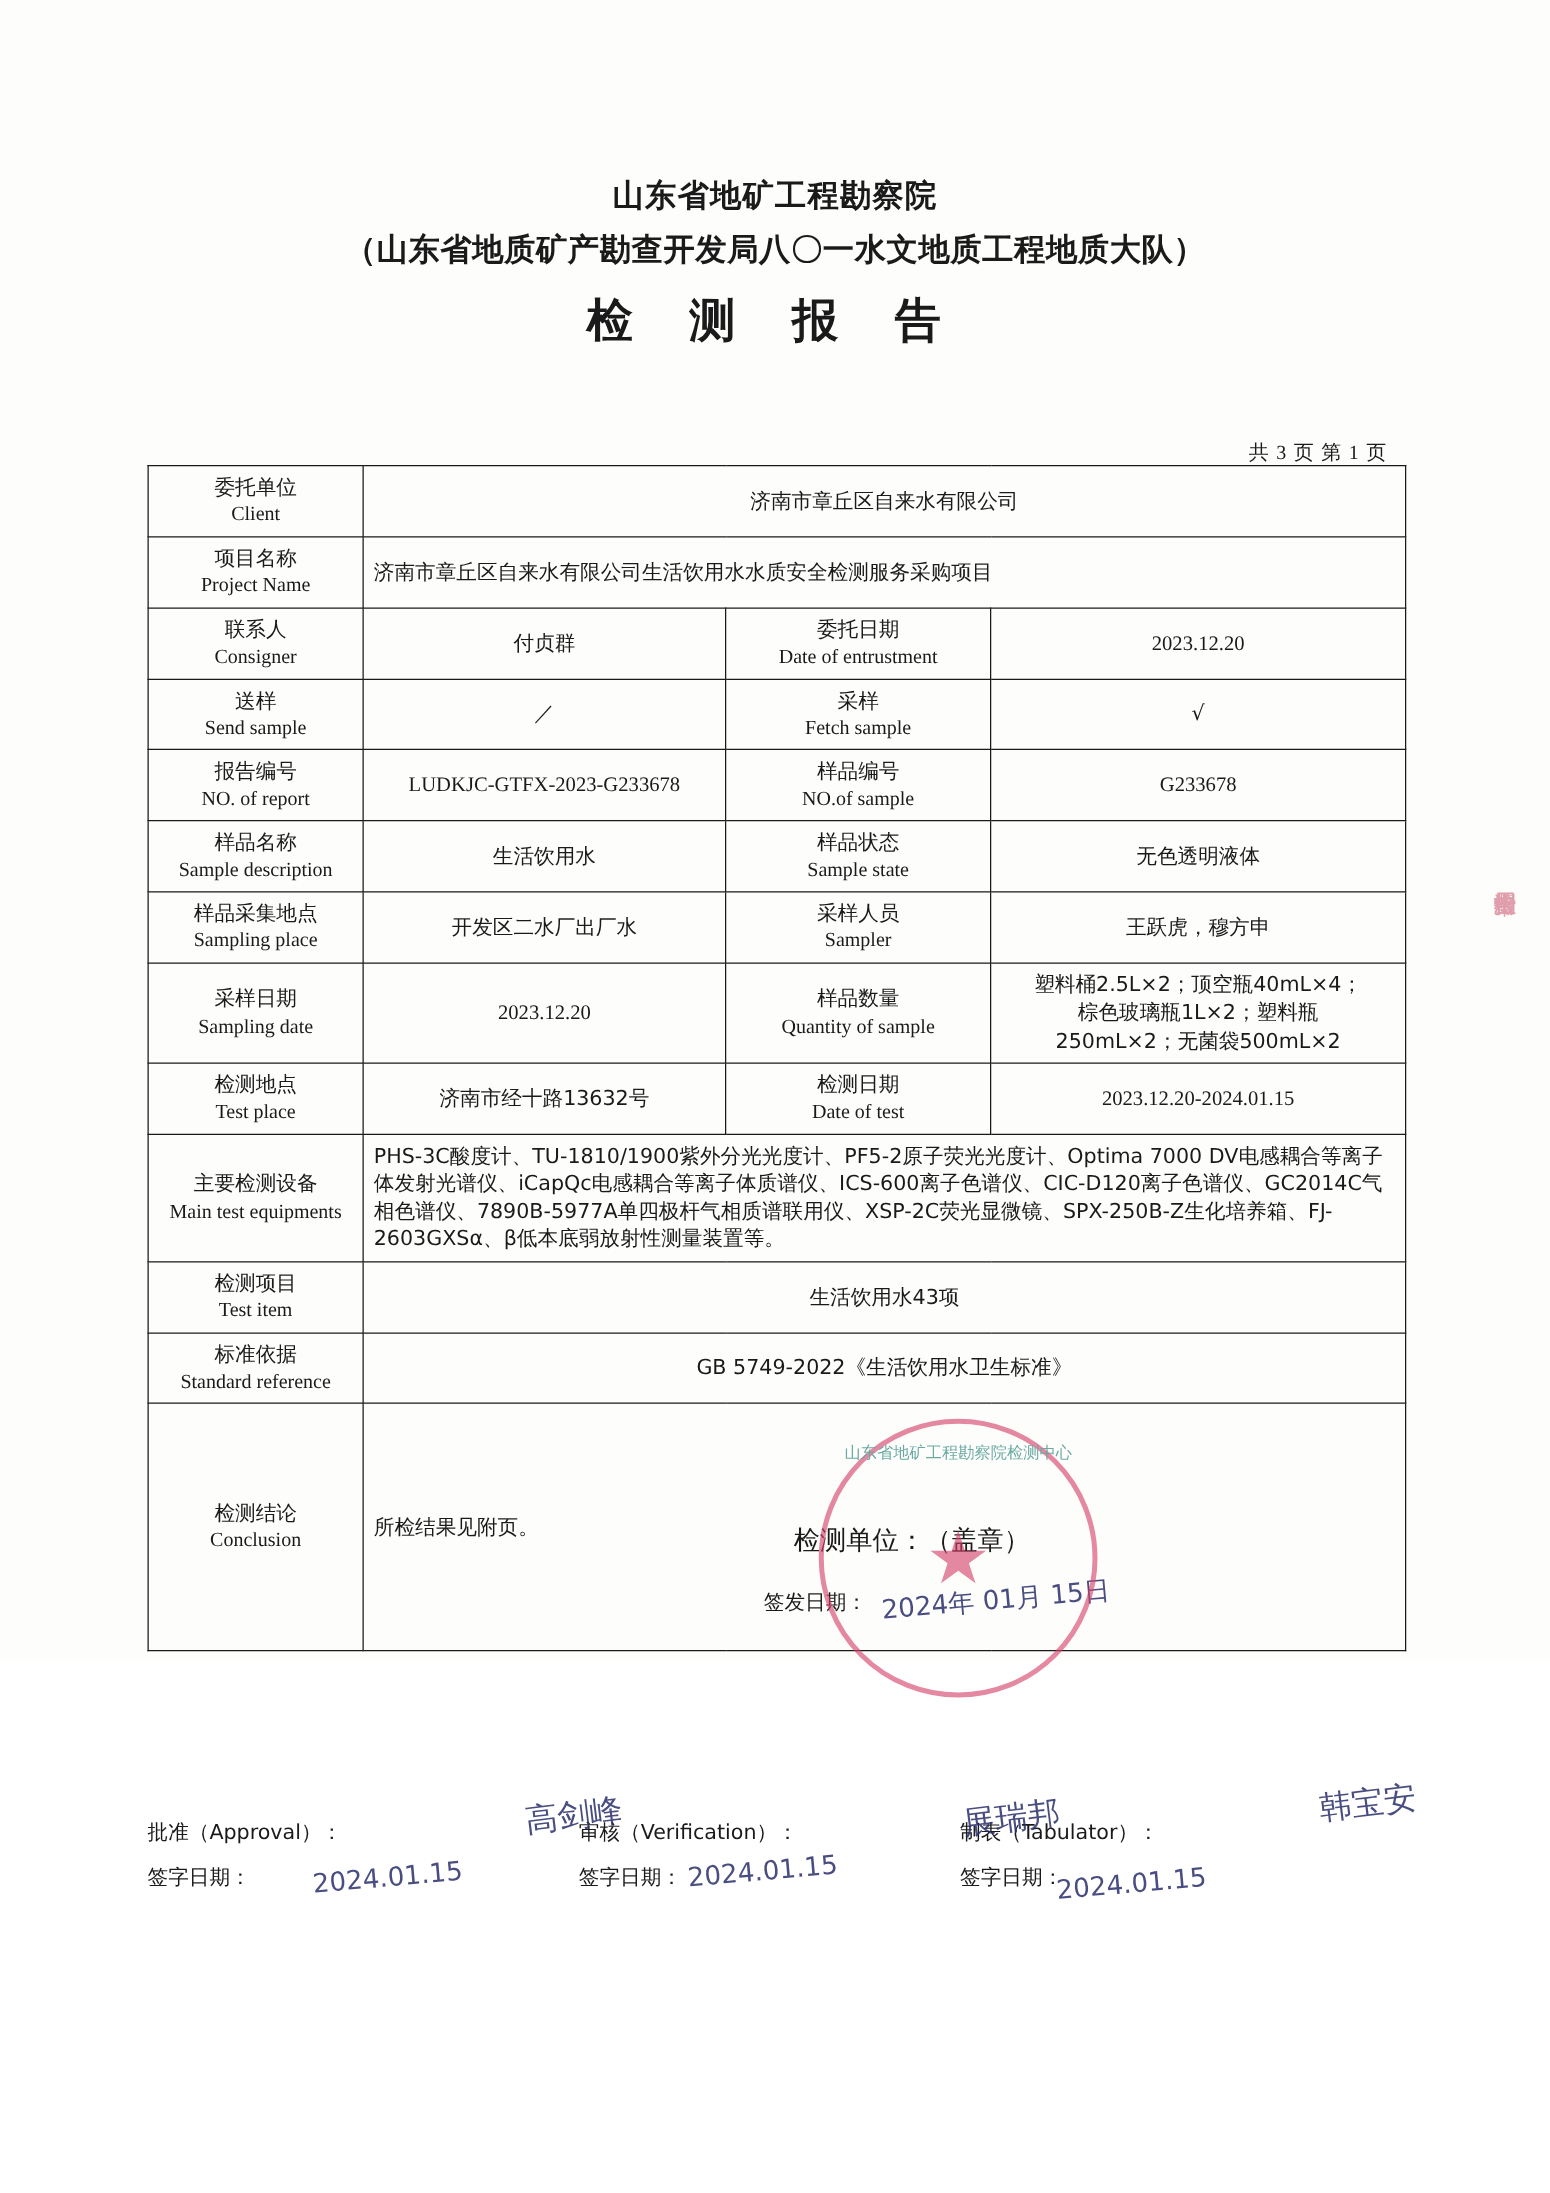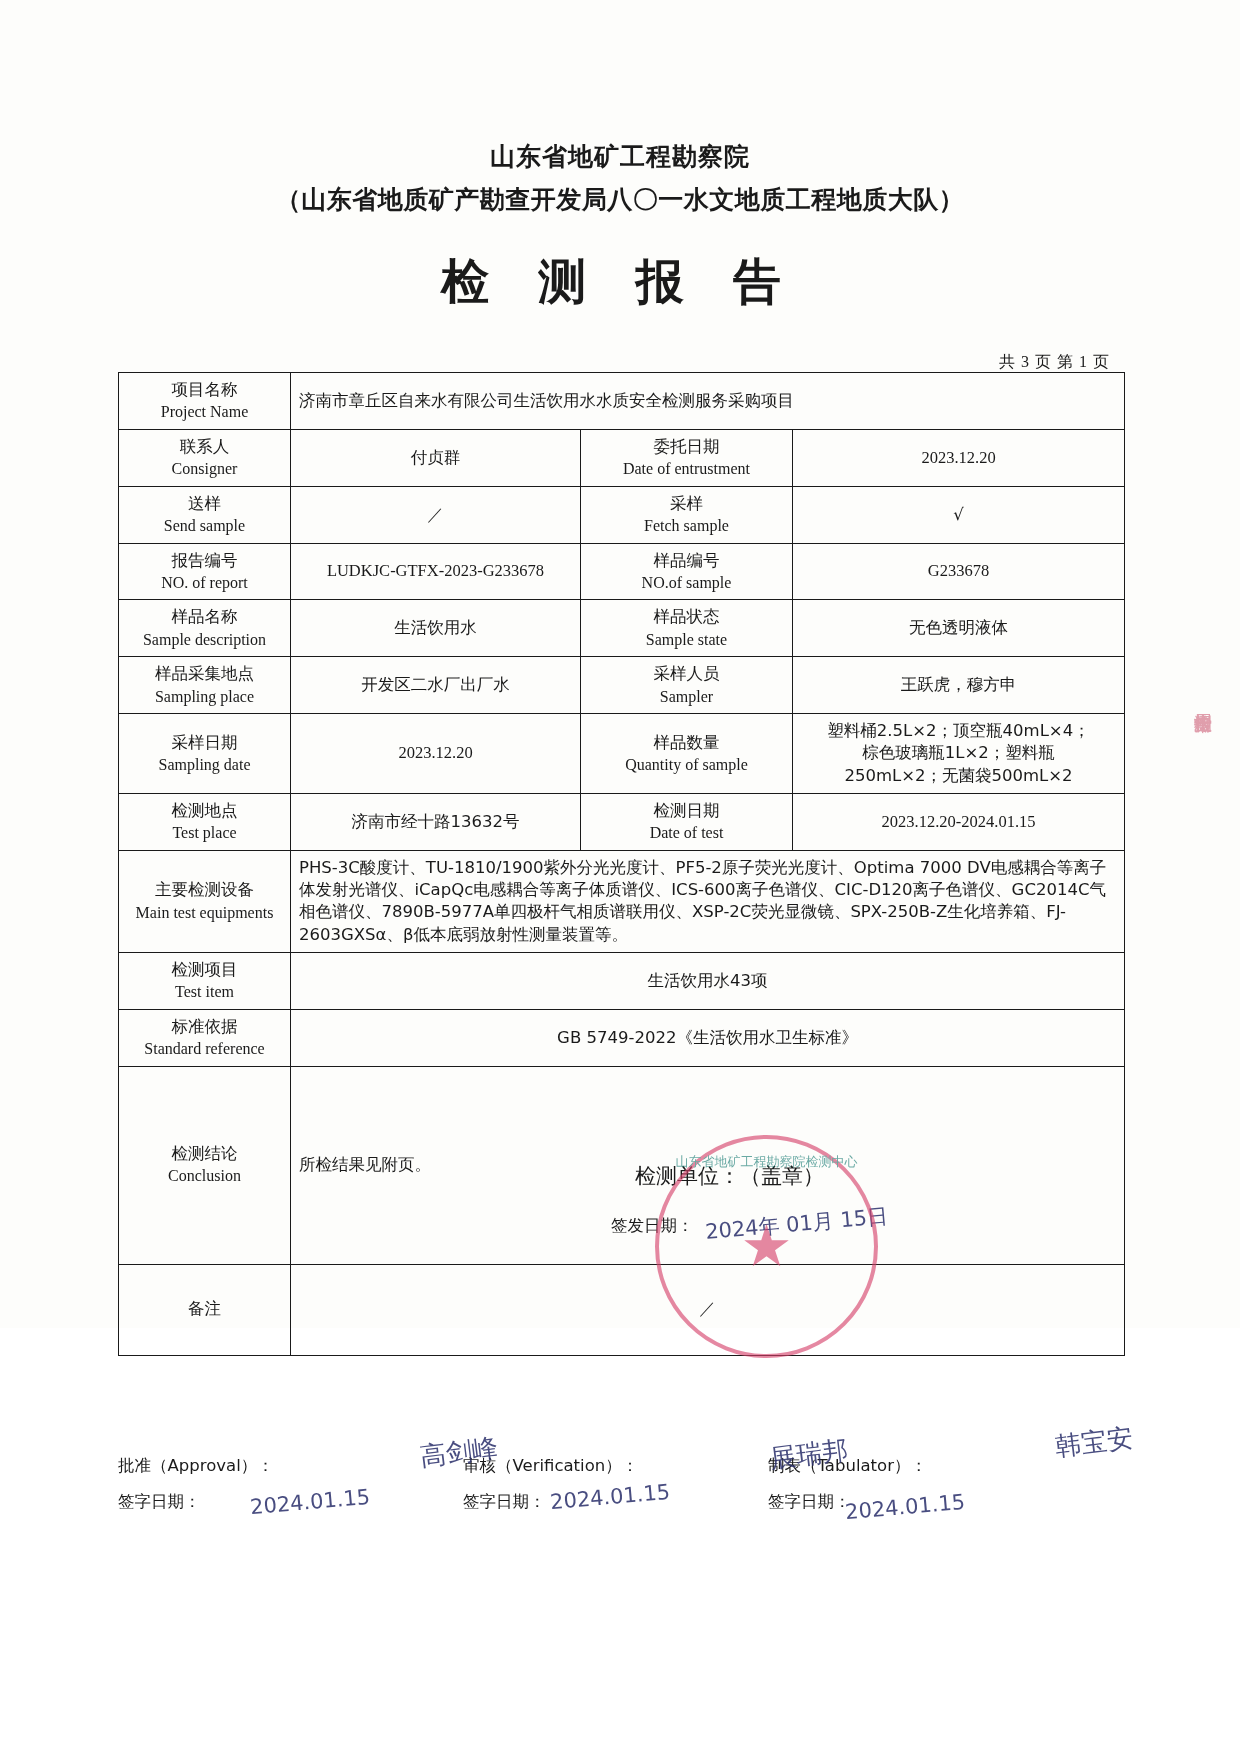--- a/index.html
+++ b/index.html
@@ -33,25 +33,25 @@
     letter-spacing: 1px;
   }
   .org-line2 {
     font-family: "DejaVu Sans", sans-serif;
     font-weight: bold;
     font-size: 25px;
     margin-top: 10px;
     letter-spacing: 0.5px;
   }
   .report-title {
-    font-family: Liberation Sans, sans-serif;
+    font-family: Liberation Serif, serif;
     font-weight: bold;
-    font-size: 48px;
+    font-size: 37px;
     letter-spacing: 18px;
-    margin-top: 34px;
+    margin-top: 16px;
   }
   .report-title-en {
     font-family: "Liberation Serif", serif;
     font-weight: bold;
     font-size: 23px;
     letter-spacing: 1px;
     margin-top: 8px;
   }
   .page-count {
     position: absolute;
@@ -210,20 +210,27 @@
 
   <table class="main">
     <colgroup>
       <col style="width:172px">
       <col style="width:290px">
       <col style="width:212px">
       <col style="width:332px">
     </colgroup>
 
     <tbody>
+        <tr>
+      <td class="lbl">
+        <span class="cn">委托单位</span>
+        <span class="en">Client</span>
+      </td>
+      <td class="val" colspan="3">济南市章丘区自来水有限公司</td>
+    </tr>
 
     <tr>
       <td class="lbl">
         <span class="cn">项目名称</span>
         <span class="en">Project Name</span>
       </td>
       <td class="val-left" colspan="3">济南市章丘区自来水有限公司生活饮用水水质安全检测服务采购项目</td>
     </tr>
 
     <tr>
@@ -353,26 +360,20 @@
       <td class="conclusion-cell" colspan="3">
         <div class="concl-text">所检结果见附页。</div>
         <div class="concl-unit">检测单位：（盖章）</div>
         <div class="concl-date">
           <span>签发日期：</span>
           <span class="sig small" style="position:static;display:inline-block;margin-left:6px;">2024年 01月 15日</span>
         </div>
       </td>
     </tr>
 
-    <tr>
-      <td class="lbl remark-cell">
-        <span class="cn">备注</span>
-      </td>
-      <td class="val remark-cell" colspan="3">／</td>
-    </tr>
   </tbody>
     </table>
 
   <div class="stamp">
     <div class="star">★</div>
     <div class="ring-text" style="display:flex;align-items:flex-start;justify-content:center;padding-top:14px;font-size:13px;color:#0f766e;text-align:center;">山东省地矿工程勘察院检测中心</div>
   </div>
 
   <div class="footer">
     <div class="row">

